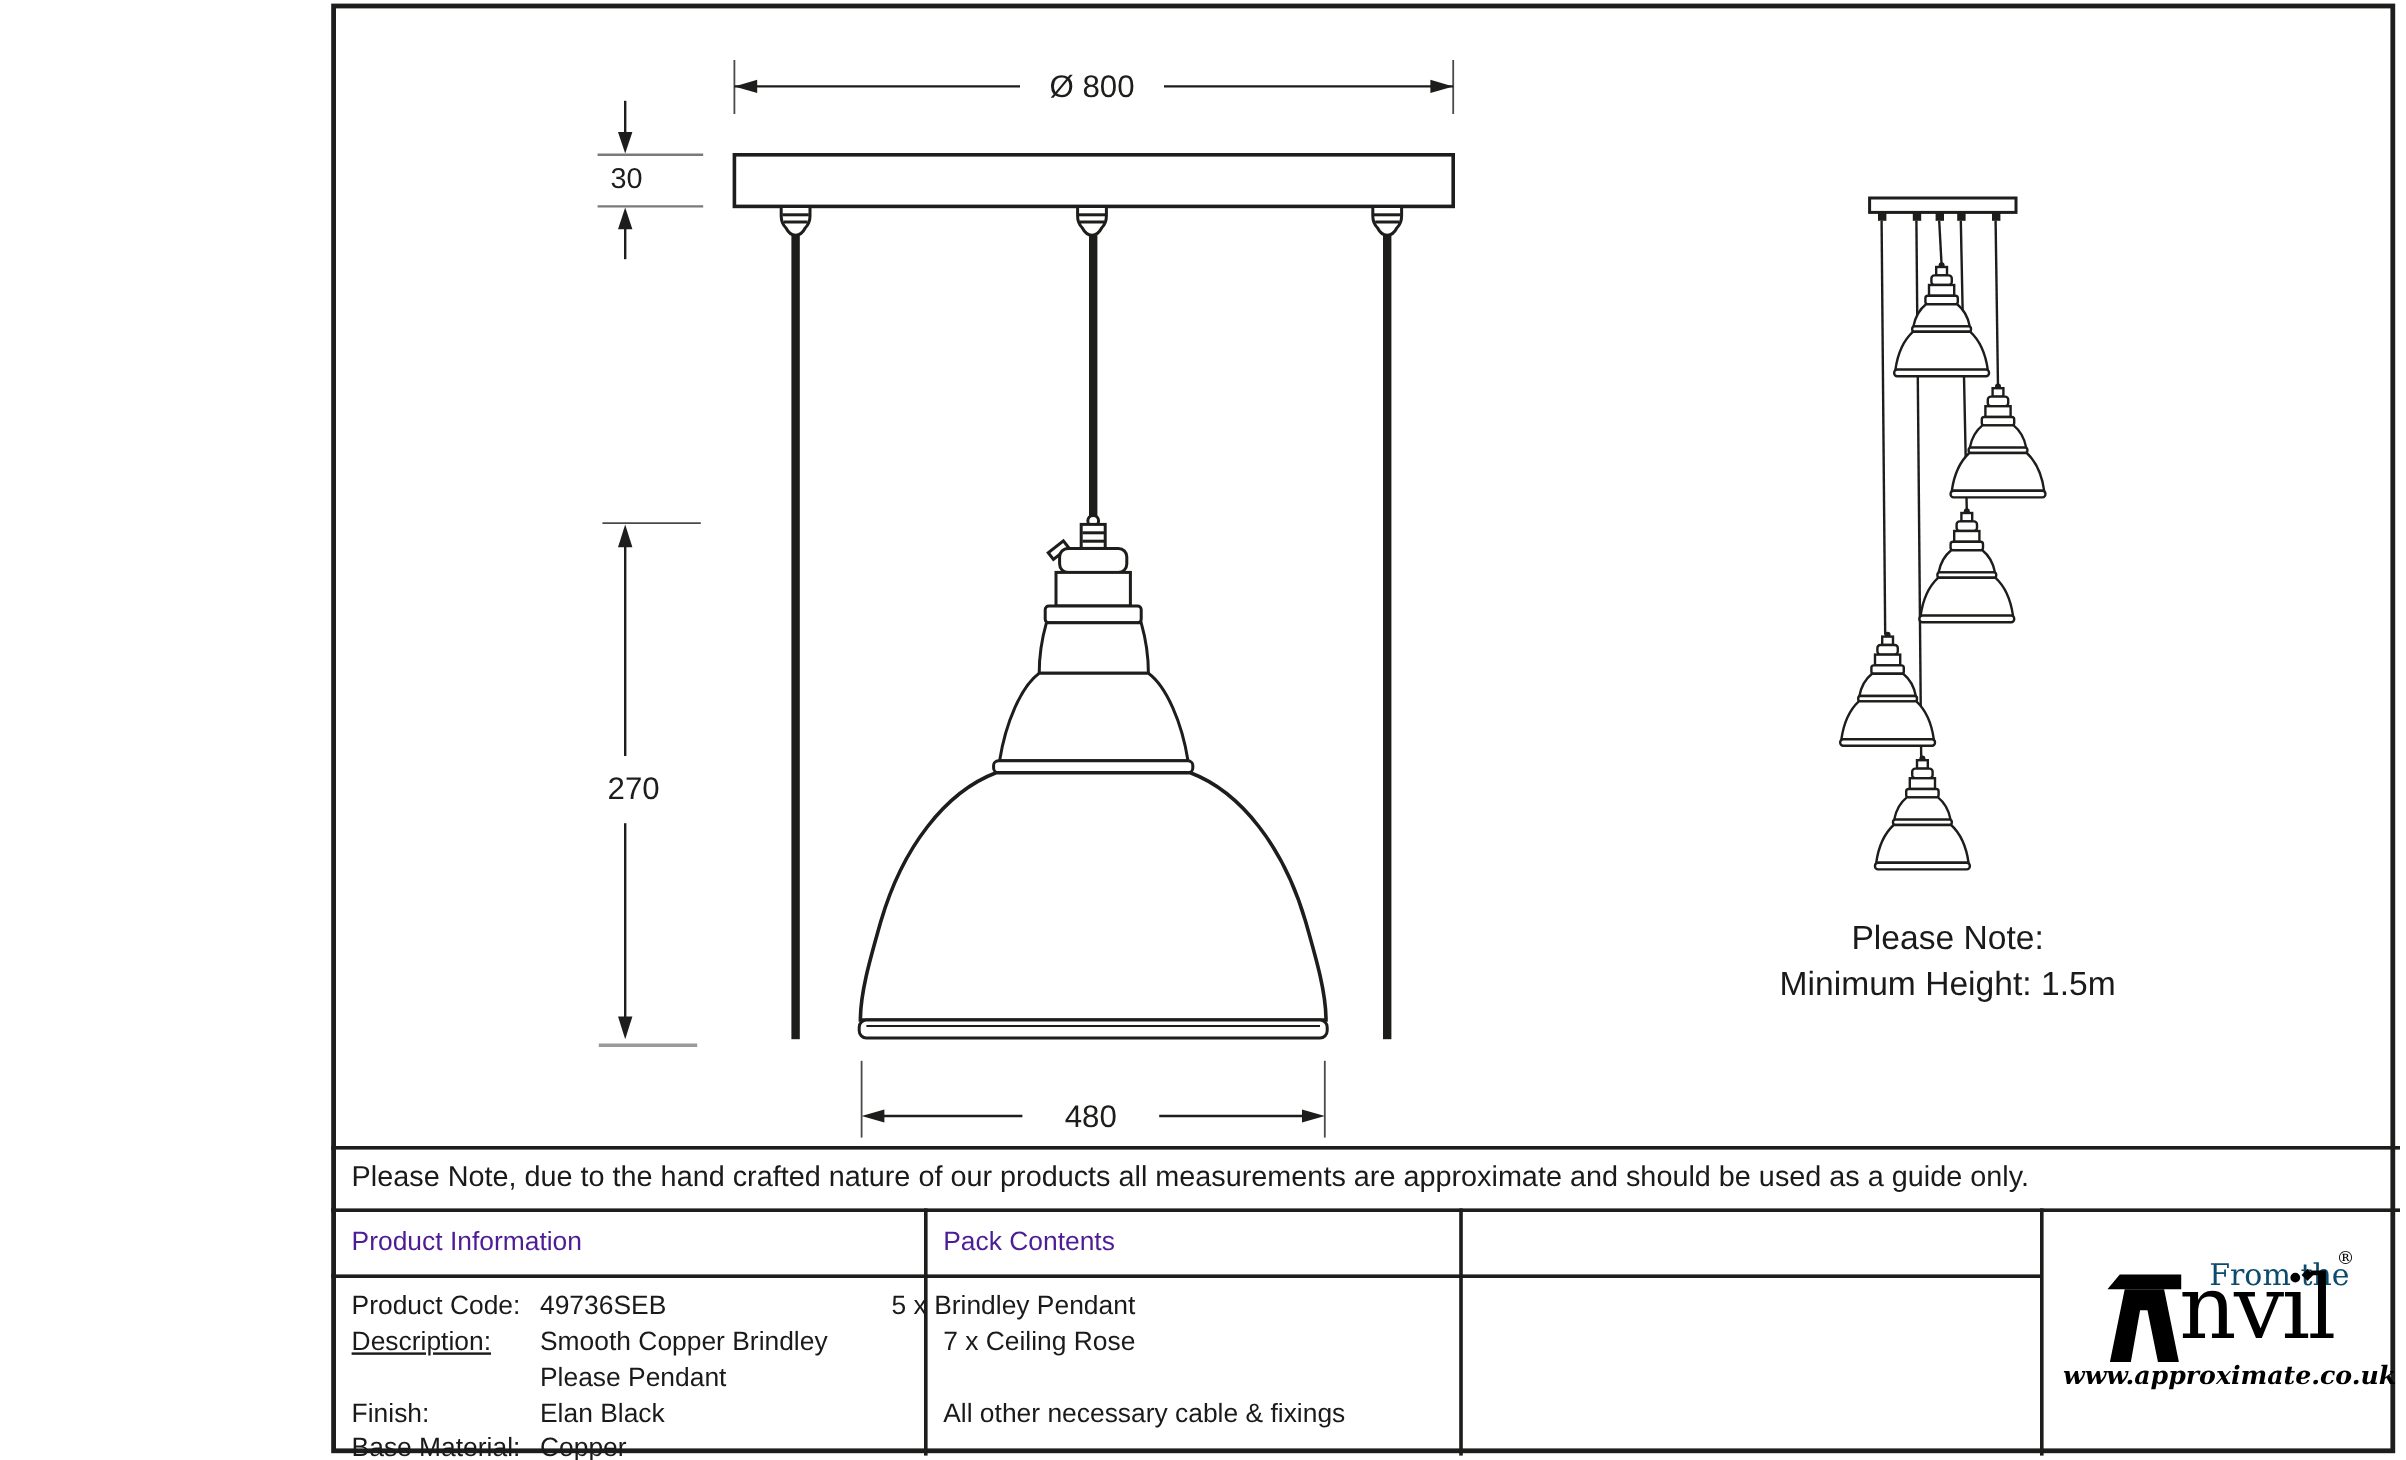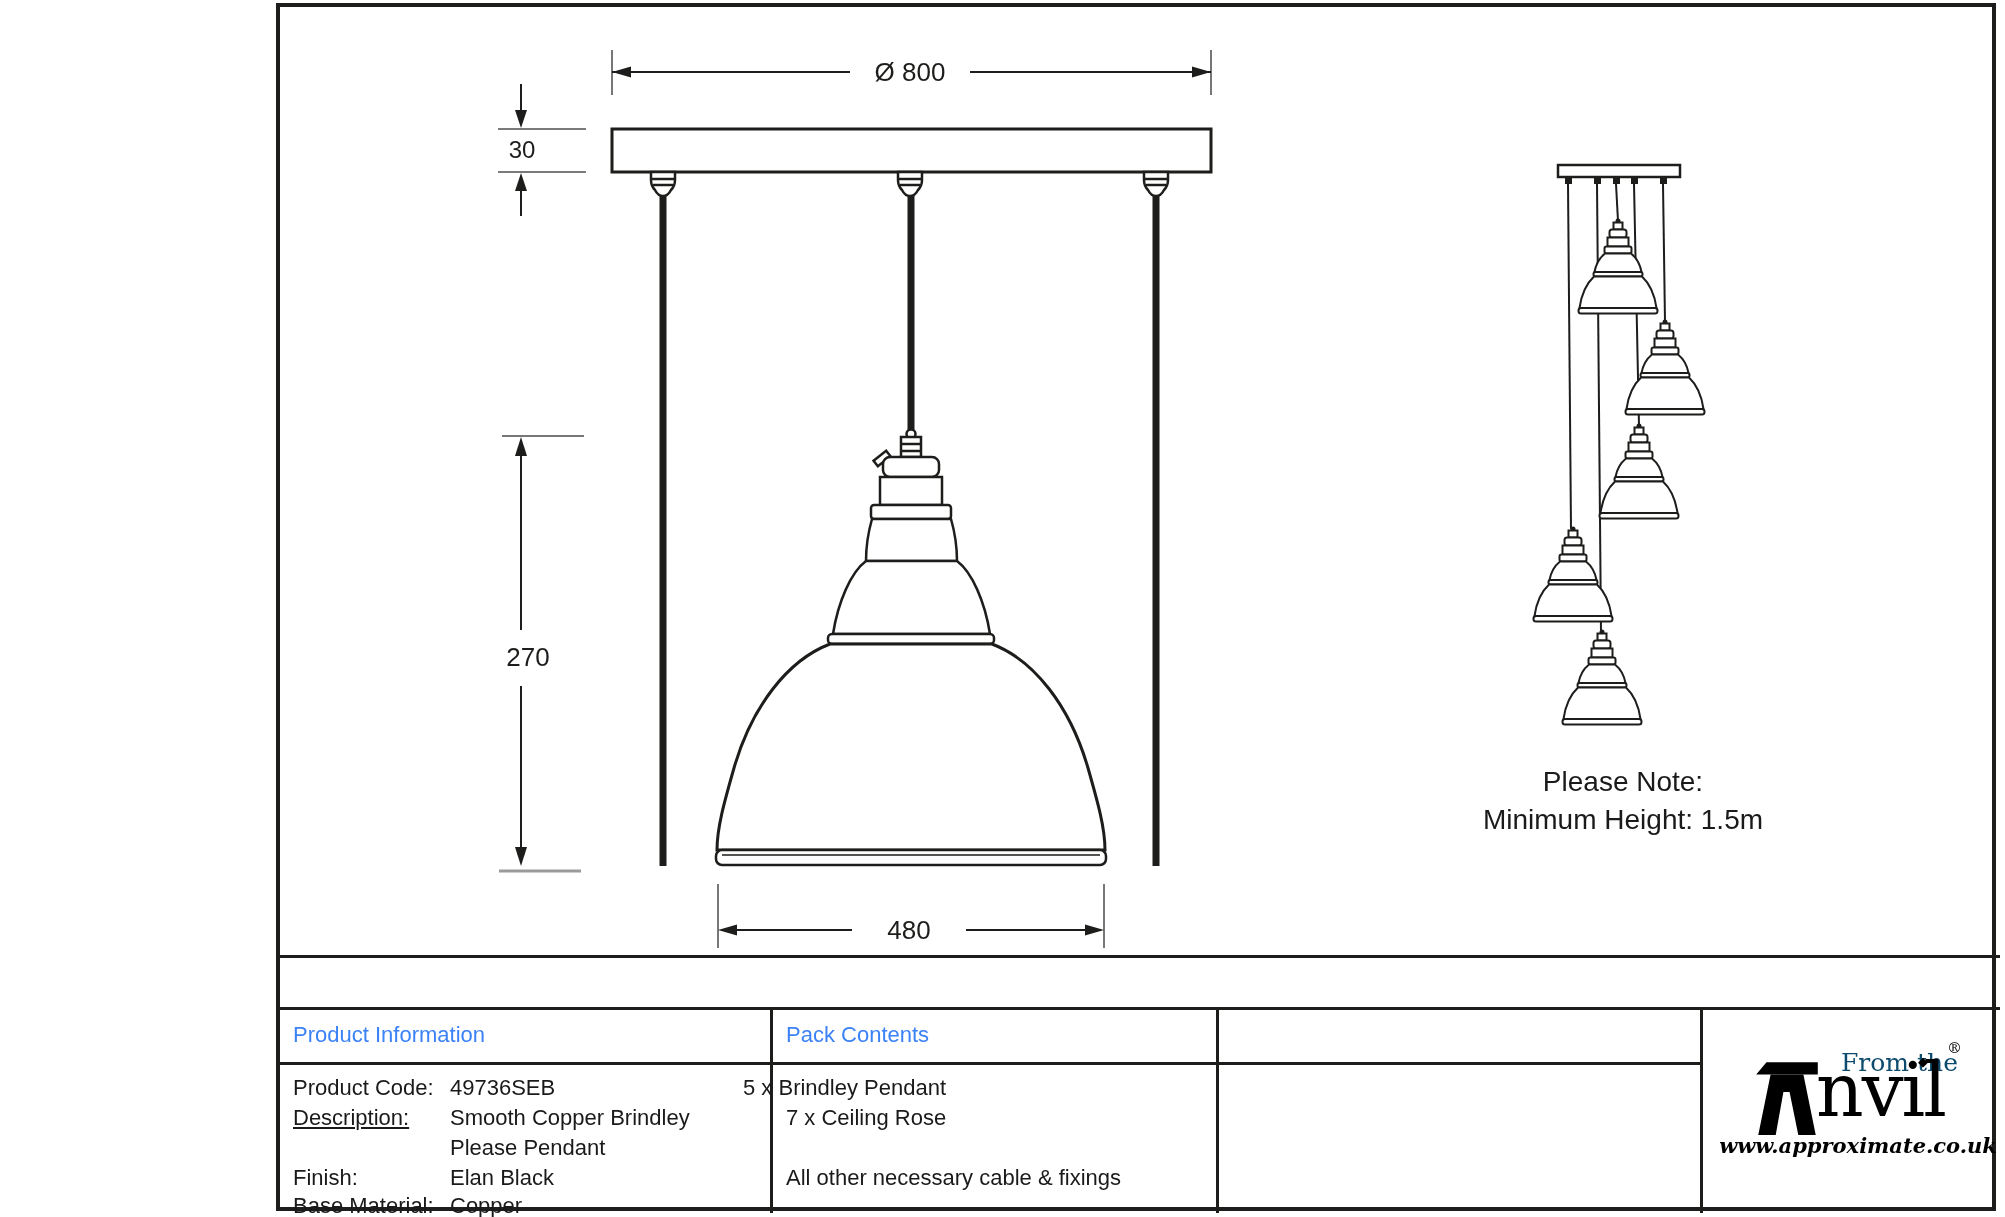--- a/index.html
+++ b/index.html
@@ -14,21 +14,21 @@
     border:4px solid #1d1d1b;box-sizing:border-box;background:#ffffff;
   }
   svg.layer{left:0;top:0;width:2005px;height:1217px;}
   
   .h-line{background:#1d1d1b;height:3px;}
   .v-line{background:#1d1d1b;width:3px;}
   
   .dim-label{font-size:25px;color:#1d1d1b;white-space:nowrap;}
   .dim-center{transform:translateX(-50%);}
   .disclaimer{font-size:24px;color:#1a1a1a;white-space:nowrap;}
-  .th{font-size:22px;color:#3b82f6;white-space:nowrap;}
+  .th{font-size:22px;color:#4c1d95;white-space:nowrap;}
   .td{font-size:22px;color:#1a1a1a;white-space:nowrap;text-align:center;}
   .cluster-note{font-size:28px;color:#1a1a1a;white-space:nowrap;transform:translateX(-50%);}
   
   .logo-fromthe{font-family:"DejaVu Serif","Liberation Serif",serif;font-size:25px;color:#0c4a6e;white-space:nowrap;}
   .logo-anvil{font-family:"DejaVu Serif","Liberation Serif",serif;font-size:74px;line-height:1;color:#000;white-space:nowrap;letter-spacing:-2px;}
   .logo-reg{font-family:"DejaVu Serif","Liberation Serif",serif;font-size:15px;color:#000;}
   .logo-diamond{font-size:13px;color:#000;}
   .logo-url{font-family:"DejaVu Serif","Liberation Serif",serif;font-style:italic;font-weight:bold;font-size:21px;color:#000;white-space:nowrap;transform:translateX(-50%);}
 </style>
 </head>
@@ -166,20 +166,21 @@
   <div class="abs cluster-note" style="left:1623px;top:766px;">Please Note:</div>
   <div class="abs cluster-note" style="left:1623px;top:804px;">Minimum Height: 1.5m</div>
 
   <div class="abs h-line" style="left:276px;top:955px;width:1724px;"></div>
   <div class="abs h-line" style="left:276px;top:1007px;width:1724px;"></div>
   <div class="abs h-line" style="left:276px;top:1062px;width:1424px;"></div>
   <div class="abs v-line" style="left:770px;top:1007px;height:206px;"></div>
   <div class="abs v-line" style="left:1216px;top:1007px;height:206px;"></div>
   <div class="abs v-line" style="left:1700px;top:1007px;height:206px;"></div>
 
+  <div class="abs disclaimer" style="left:293px;top:967px;">Please Note, due to the hand crafted nature of our products all measurements are approximate and should be used as a guide only.</div>
 
   <div class="abs th" style="left:293px;top:1022px;">Product Information</div>
   <div class="abs th" style="left:786px;top:1022px;">Pack Contents</div>
 
   <div class="abs td" style="left:293px;top:1075px;">Product Code:</div>
   <div class="abs td" style="left:450px;top:1075px;">49736SEB</div>
   <div class="abs td" style="left:293px;top:1105px;text-decoration:underline;">Description:</div>
   <div class="abs td" style="left:450px;top:1105px;">Smooth Copper Brindley</div>
   <div class="abs td" style="left:450px;top:1135px;">Please Pendant</div>
   <div class="abs td" style="left:293px;top:1165px;">Finish:</div>

